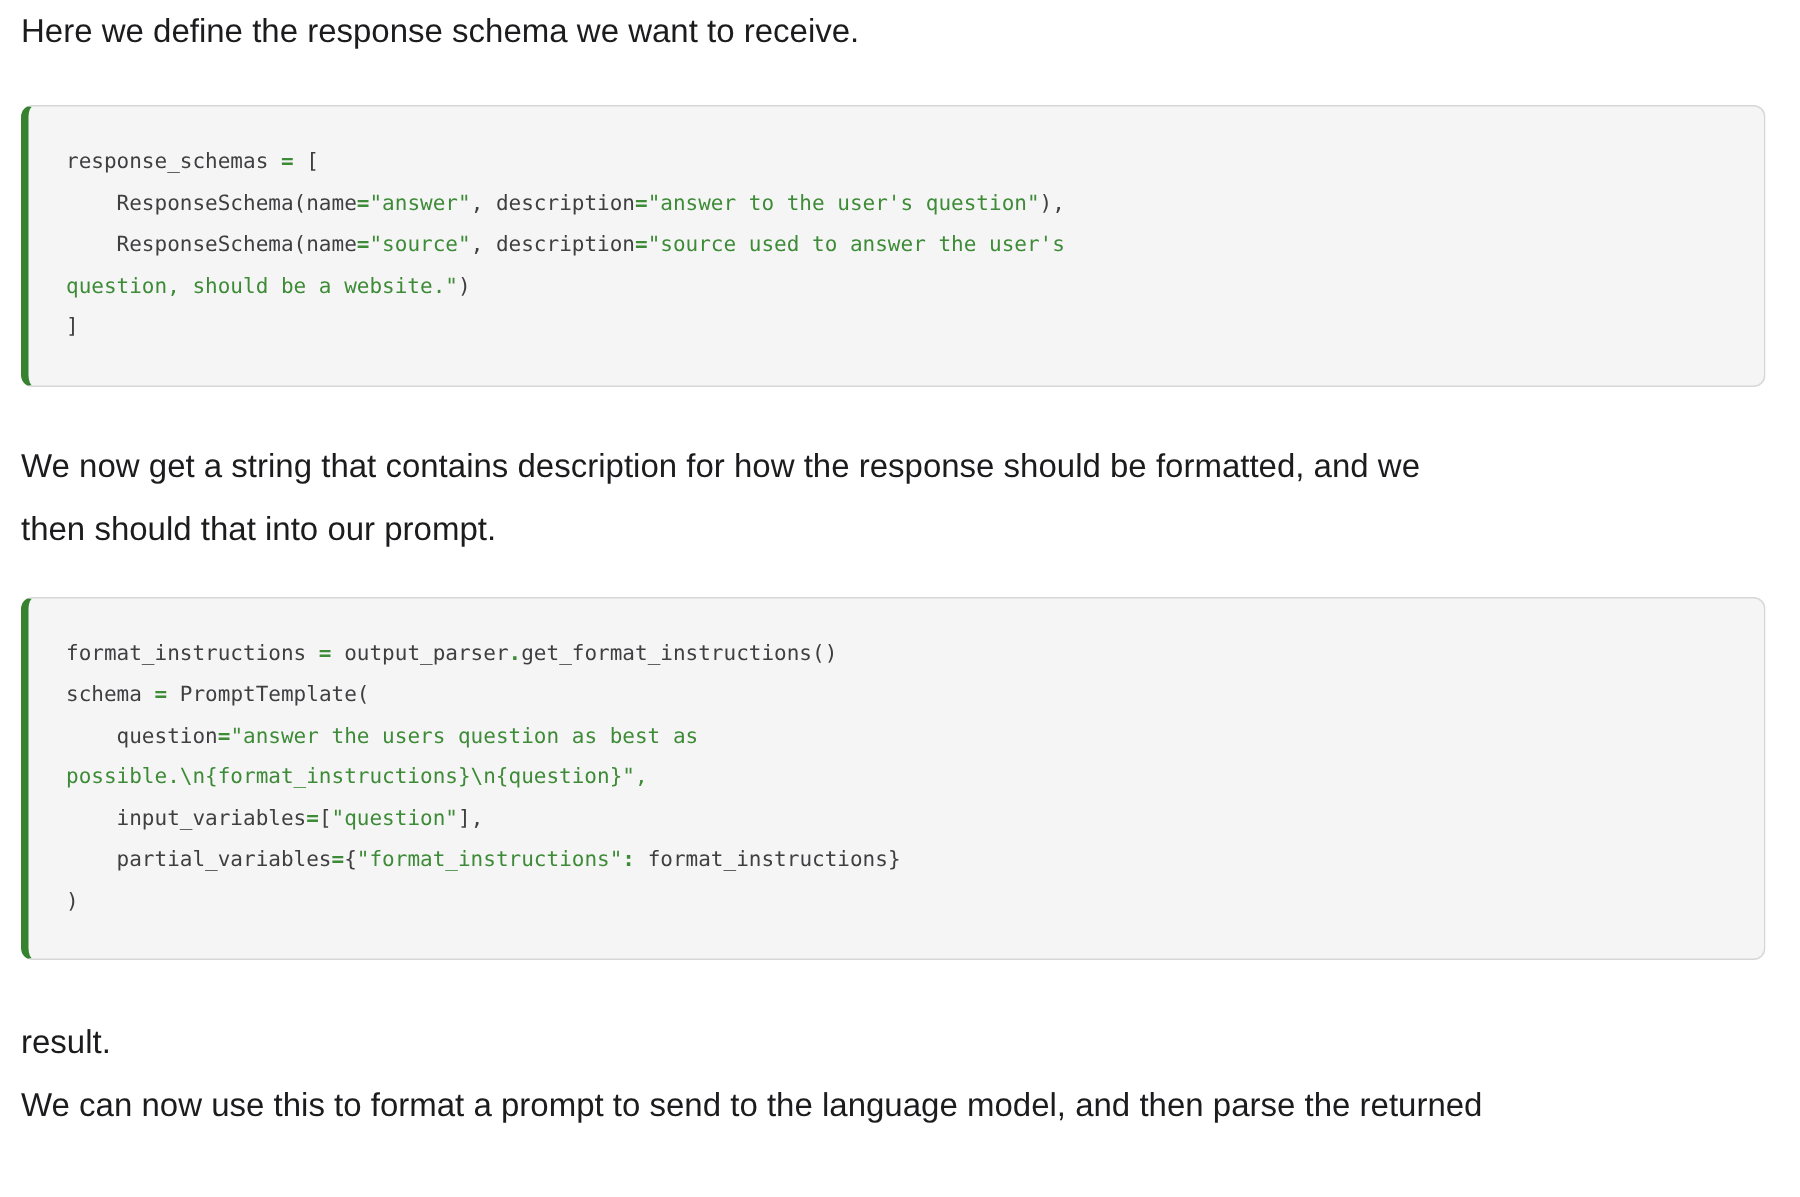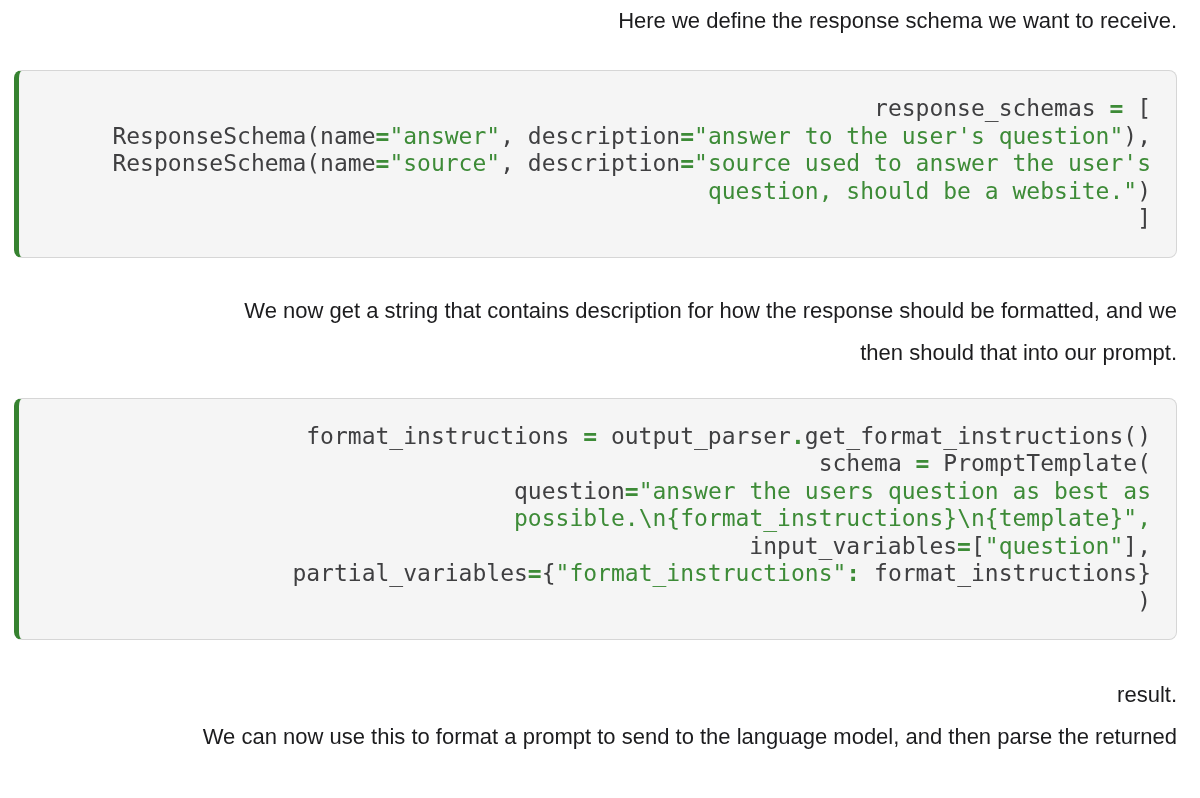--- a/index.html
+++ b/index.html
@@ -8,40 +8,39 @@
     padding: 0;
     background: var(--page-bg, #ffffff);
     width: 1200px;
     height: 798px;
     overflow: hidden;
   }
   .content {
     width: 1200px;
     padding: 0 23px 0 14px;
     font-family: "Liberation Sans", "DejaVu Sans", sans-serif;
-    text-align: right;
   }
   .para {
     margin: 0;
     font-size: 22px;
     line-height: 42px;
     color: var(--body-text, #1c1c1e);
     font-weight: 400;
   }
   .pline { display: block; }
   .para.p-mid { margin-top: 32px; }
   .para.p-bottom { margin-top: 34px; }
   .codeblock {
     background: var(--code-block-bg, #f5f5f5);
     border: 1px solid var(--code-block-border, #d6d6d6);
     border-left: 5px solid var(--code-block-accent, #368230);
     border-radius: 8px;
     padding: 24px 25px;
     font-family: "DejaVu Sans Mono", "Liberation Mono", monospace;
-    font-size: 23px;
+    font-size: 14px;
     line-height: 27.5px;
     color: var(--code-text, #3f3f41);
   }
   .codeblock.block-1 { margin-top: 28px; }
   .codeblock.block-2 { margin-top: 24px; }
   .code-line {
     white-space: pre;
     min-height: 27.5px;
   }
   .tok-p { color: var(--code-text, #3f3f41); }
@@ -67,21 +66,21 @@
 
   <p class="para p-mid">
     <span class="pline">We now get a string that contains description for how the response should be formatted, and we</span>
     <span class="pline">then should that into our prompt.</span>
   </p>
 
   <div class="codeblock block-2">
       <div class="code-line"><span class="tok-p">format_instructions </span><span class="tok-o">=</span><span class="tok-p"> output_parser</span><span class="tok-o">.</span><span class="tok-p">get_format_instructions()</span></div>
       <div class="code-line"><span class="tok-p">schema </span><span class="tok-o">=</span><span class="tok-p"> PromptTemplate(</span></div>
       <div class="code-line"><span class="tok-p">    question</span><span class="tok-o">=</span><span class="tok-s">"answer the users question as best as</span></div>
-      <div class="code-line"><span class="tok-s">possible.\n{format_instructions}\n{template}",</span></div>
+      <div class="code-line"><span class="tok-s">possible.\n{format_instructions}\n{question}",</span></div>
       <div class="code-line"><span class="tok-p">    input_variables</span><span class="tok-o">=</span><span class="tok-p">[</span><span class="tok-s">"question"</span><span class="tok-p">],</span></div>
       <div class="code-line"><span class="tok-p">    partial_variables</span><span class="tok-o">=</span><span class="tok-p">{</span><span class="tok-s">"format_instructions"</span><span class="tok-o">:</span><span class="tok-p"> format_instructions}</span></div>
       <div class="code-line"><span class="tok-p">)</span></div>
     </div>
 
   <p class="para p-bottom">
     <span class="pline">result.</span>
     <span class="pline">We can now use this to format a prompt to send to the language model, and then parse the returned</span>
   </p>
 

